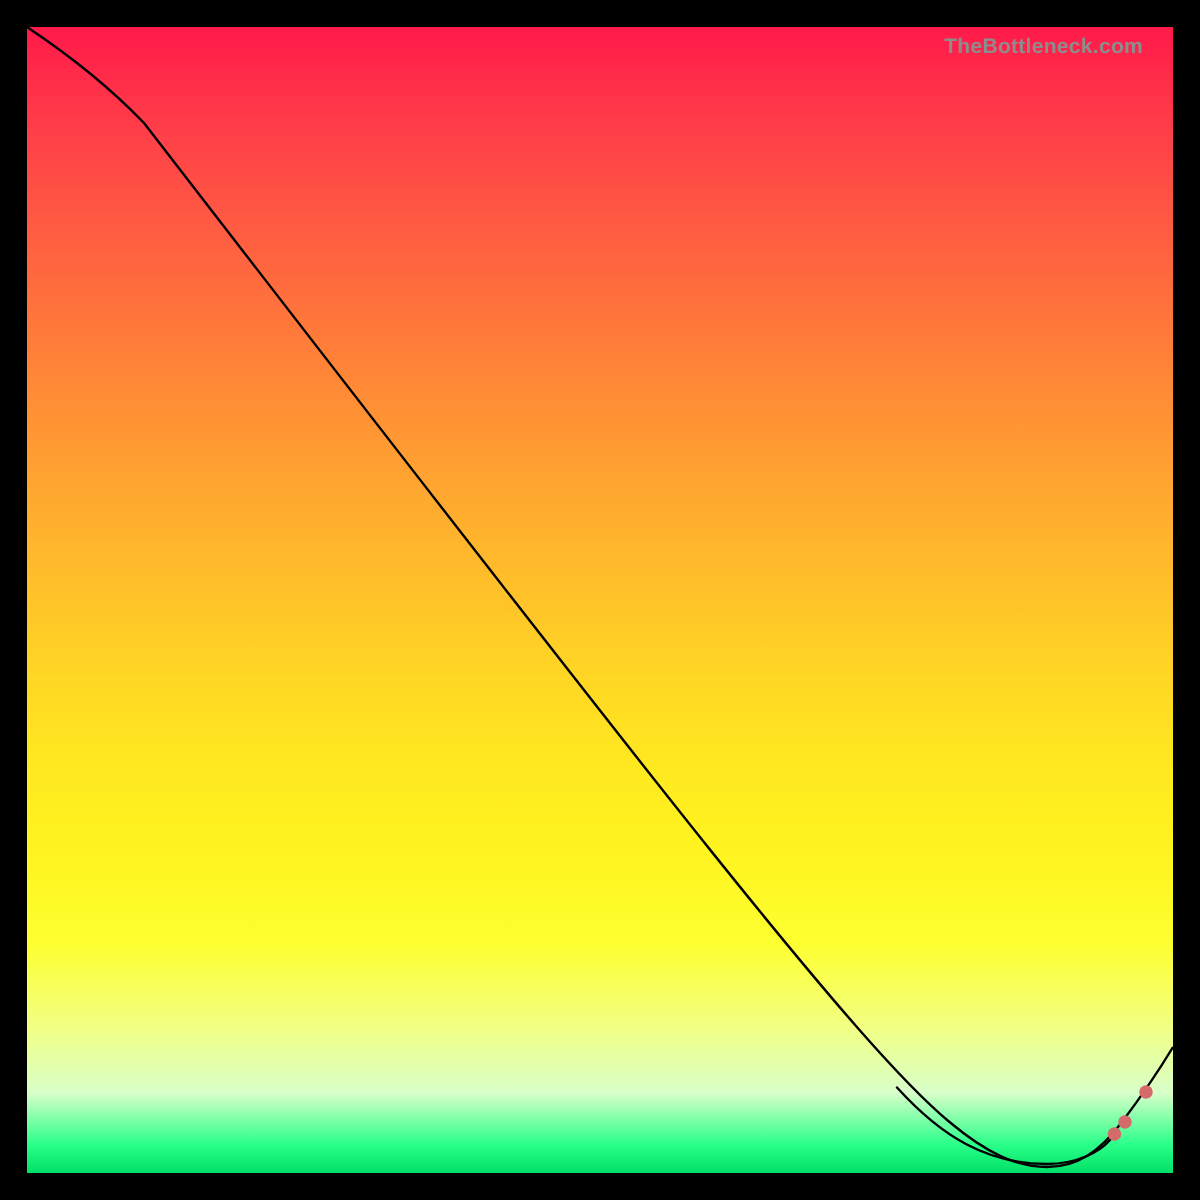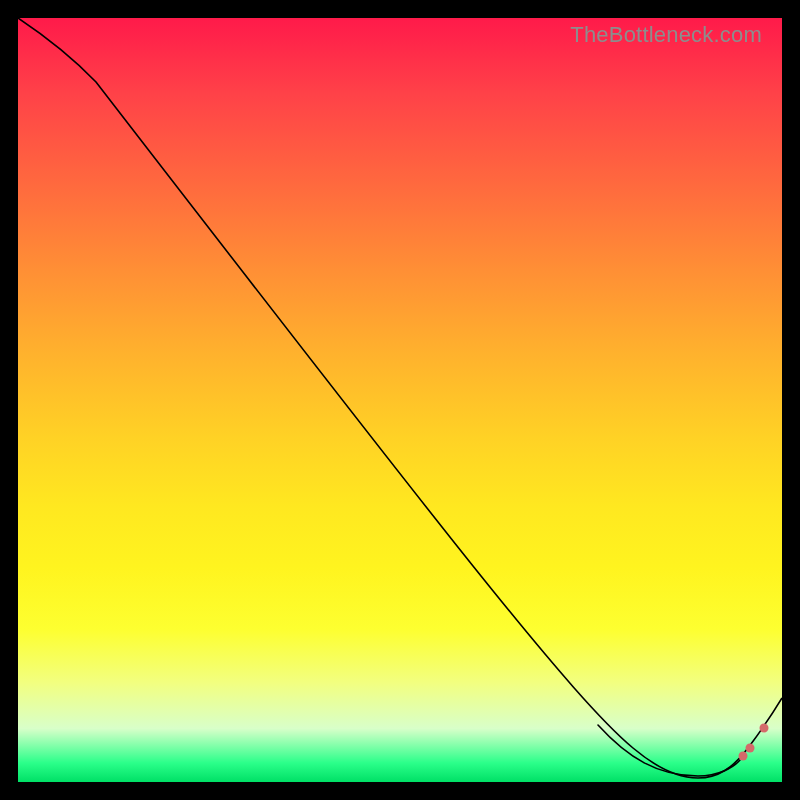--- a/index.html
+++ b/index.html
@@ -21,22 +21,22 @@
       #fdff30 80%,
       #f2ff80 87%,
       #d8ffc9 93%,
       #2bff8a 97.5%,
       #00e066 100%);
   }
   .attrib {
     position: absolute;
     top: 4px; right: 20px;
     font-family: Arial, Helvetica, sans-serif;
-    font-size: 22px;
-    font-weight: 400;
+    font-size: 14px;
+    font-weight: 700;
     color: #8d8d8d;
     letter-spacing: 0.2px;
   }
   svg.curve { position: absolute; left: 0; top: 0; width: 764px; height: 764px; }
   .curve path { fill: none; stroke: #000; stroke-width: 1.6; }
   .dots circle { fill: #d46a6a; }
   .thickseg { fill: none; stroke: #d46a6a; stroke-width: 9; stroke-linecap: round; }
 </style>
 </head>
 <body>

